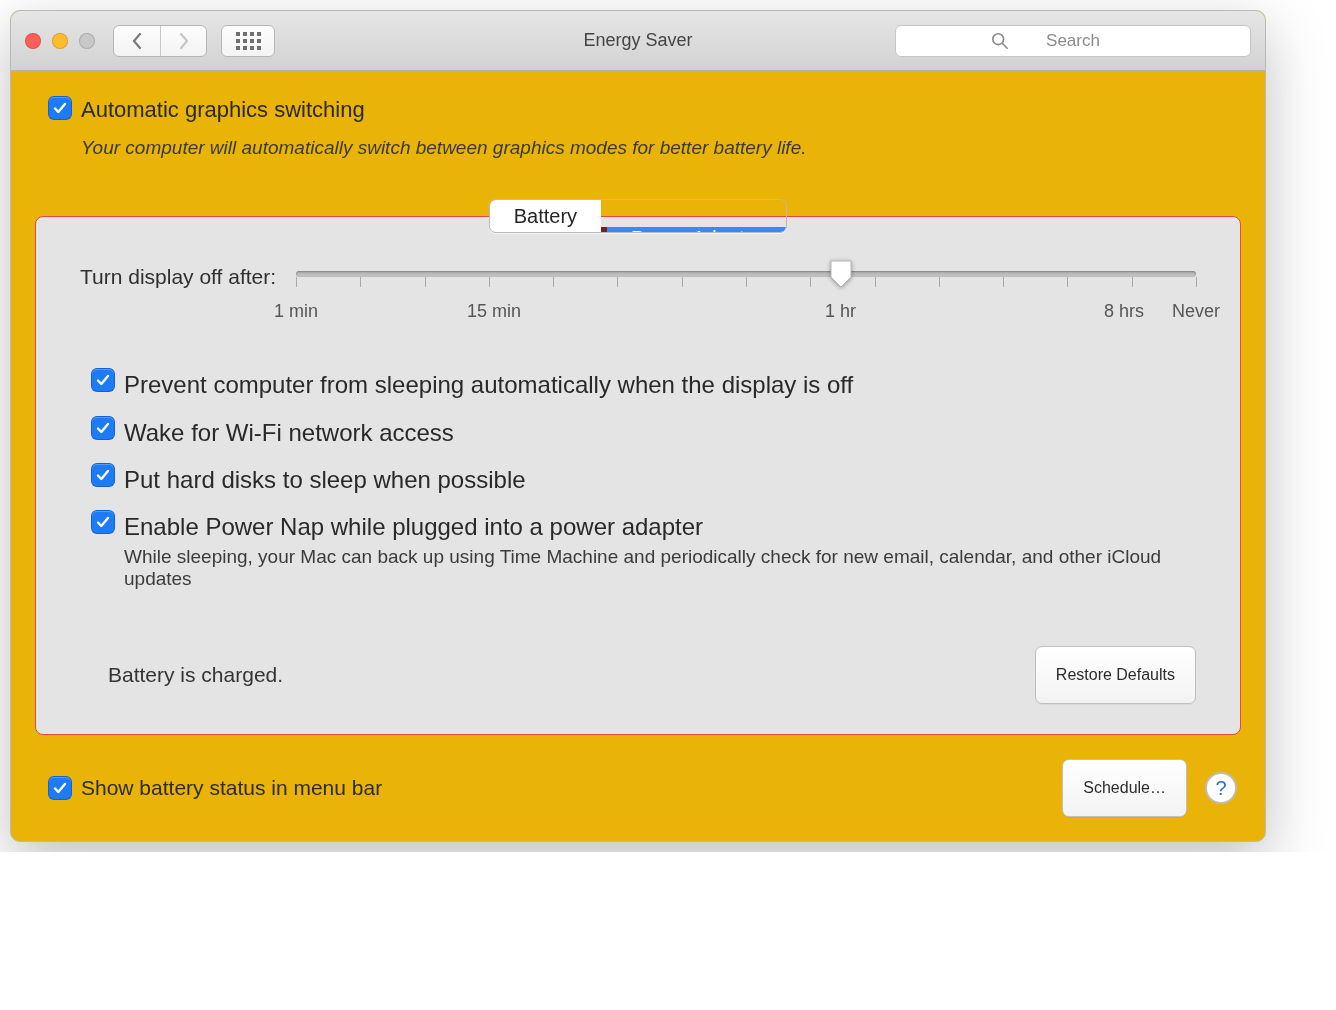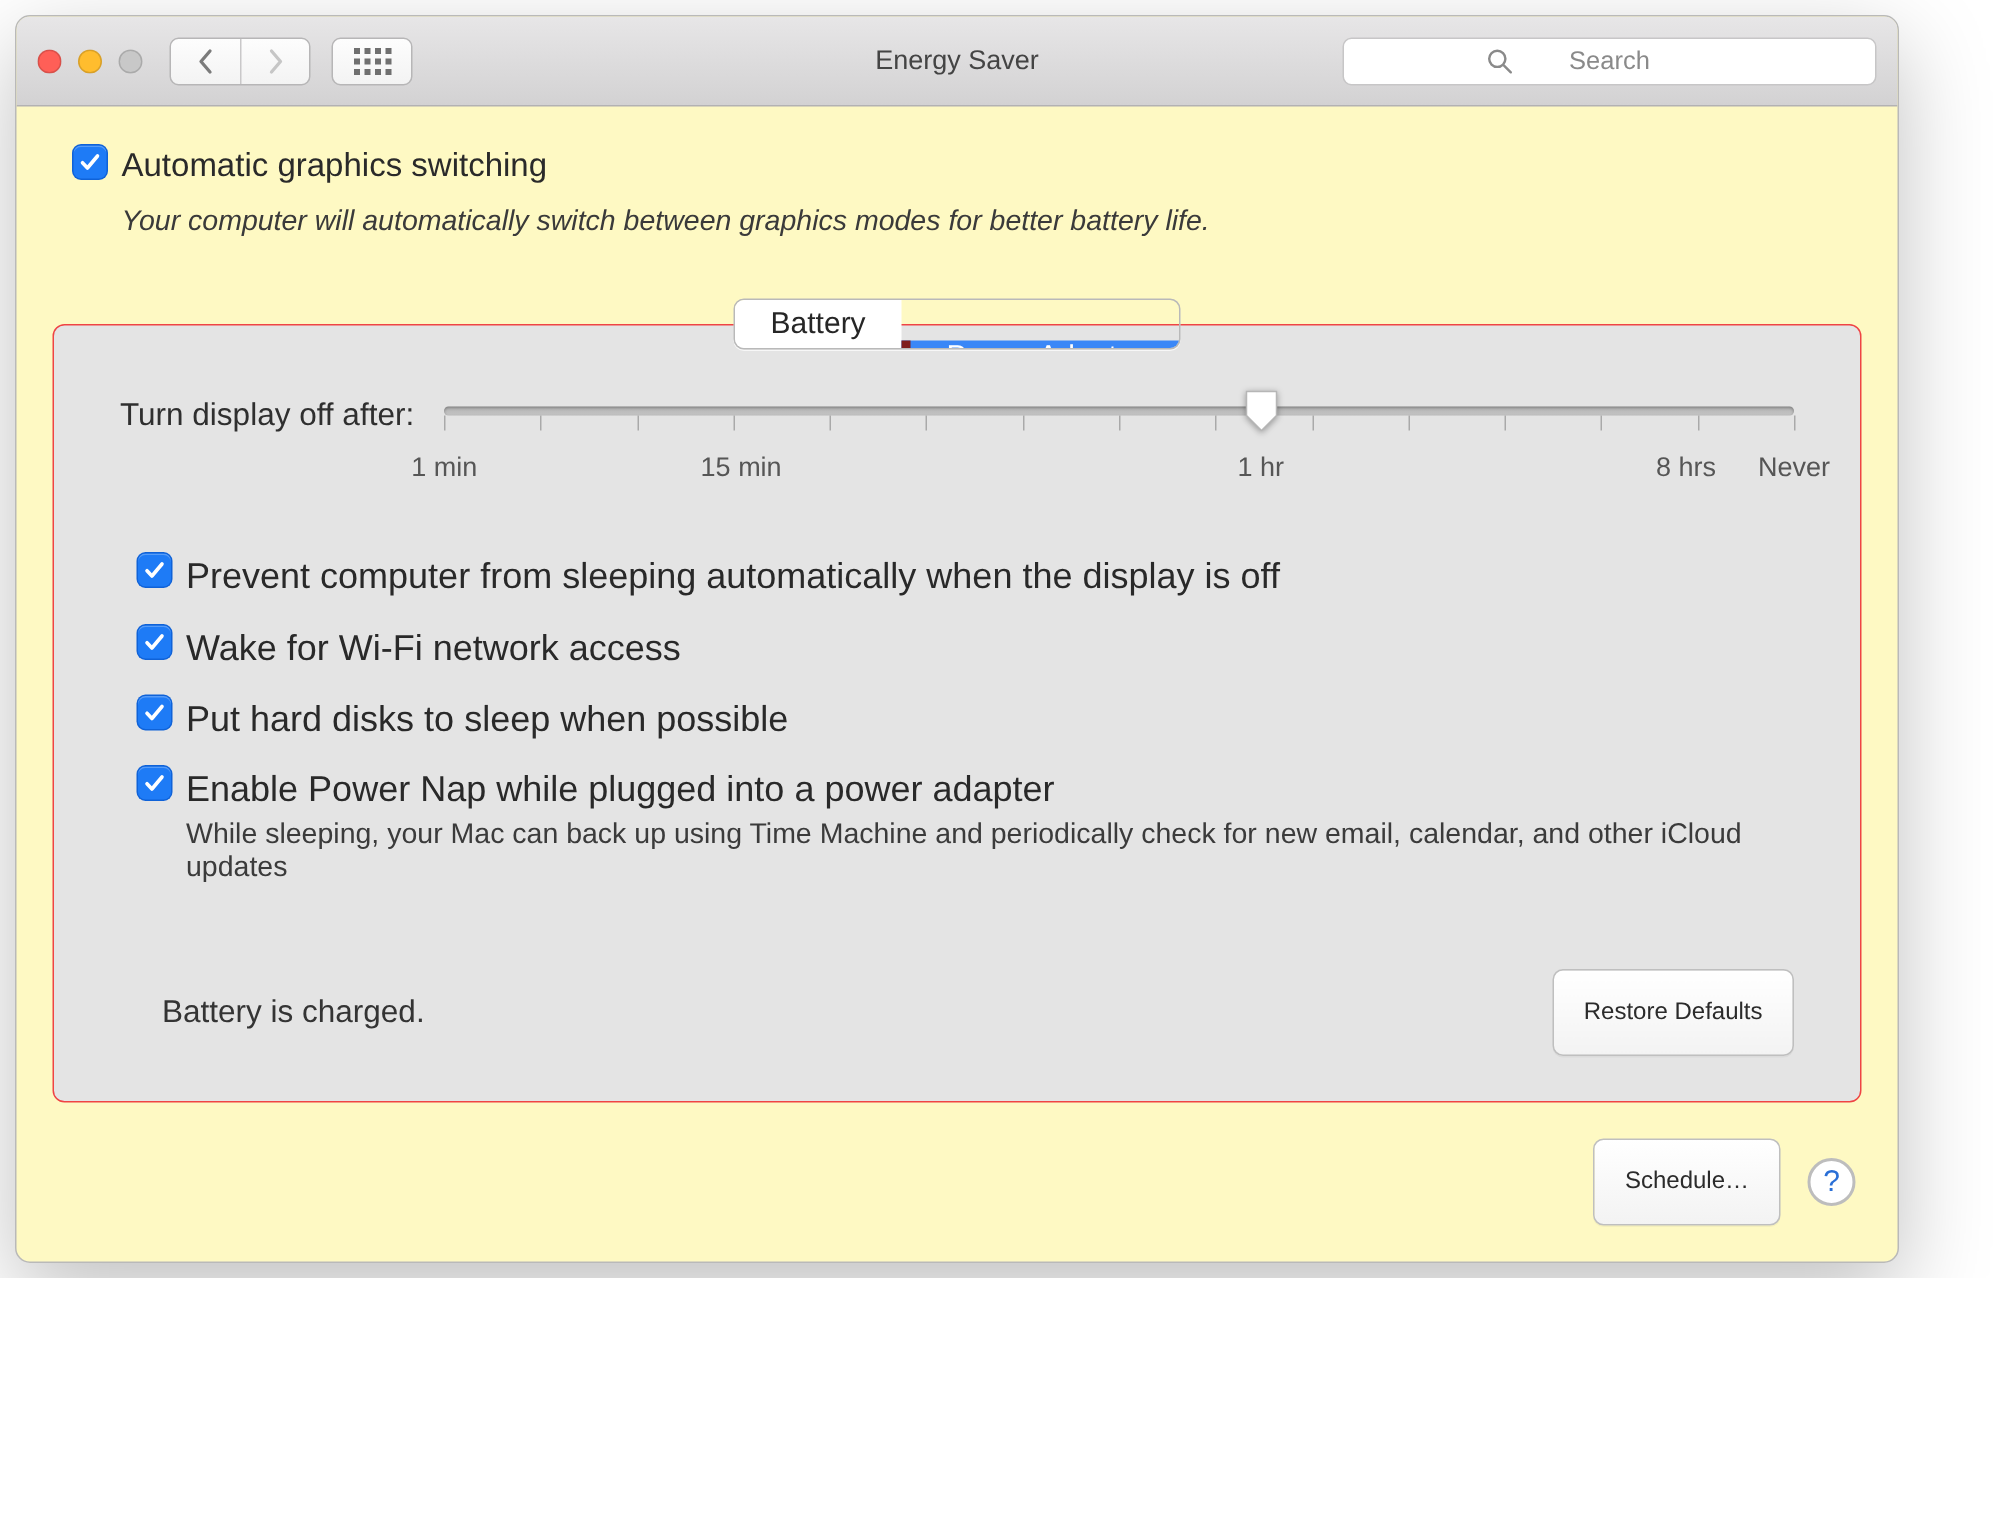--- a/index.html
+++ b/index.html
@@ -5,21 +5,21 @@
     * { box-sizing: border-box; margin: 0; padding: 0; }
     body {
       font-family: -apple-system, "Helvetica Neue", Helvetica, Arial, sans-serif;
       background: #fff;
       display: flex;
       align-items: flex-start;
       justify-content: flex-start;
     }
     .window {
       width: 1256px;
-      background: #fef9c3;
+      background: #eab308;
       border: 1px solid #b9b9b9;
       border-radius: 10px;
       box-shadow: 0 20px 60px rgba(0,0,0,0.25);
       overflow: hidden;
       margin: 10px;
     }
     
     .titlebar {
       height: 60px;
       background: linear-gradient(#e7e6e7, #d3d2d3);
@@ -274,20 +274,28 @@
         </div>
       </div>
 
       <div class="panel-footer">
         <div class="status">Battery is charged.</div>
         <button class="btn">Restore Defaults</button>
       </div>
     </div>
 
     <div class="bottom">
+      <div class="row">
+        <span class="chk">
+            <svg viewBox="0 0 16 16">
+              <path d="M3 8.5 L6.3 12 L13 4" stroke="#fff" stroke-width="2.4" fill="none" stroke-linecap="round" stroke-linejoin="round"></path>
+            </svg>
+          </span>
+        <div class="lbl">Show battery status in menu bar</div>
+      </div>
       <div class="right">
         <button class="btn">Schedule…</button>
         <div class="help">
             <span>?</span>
           </div>
       </div>
     </div>
   </div>
 </div>
 

